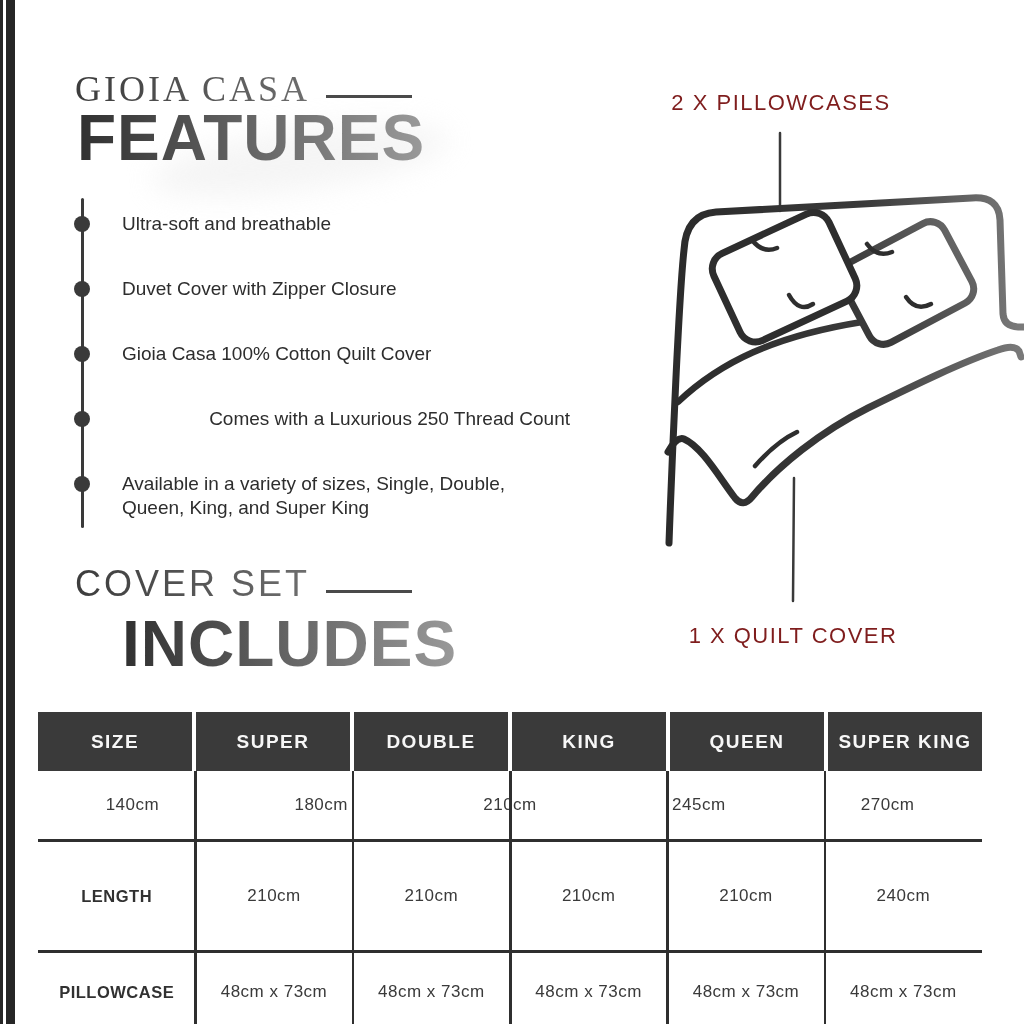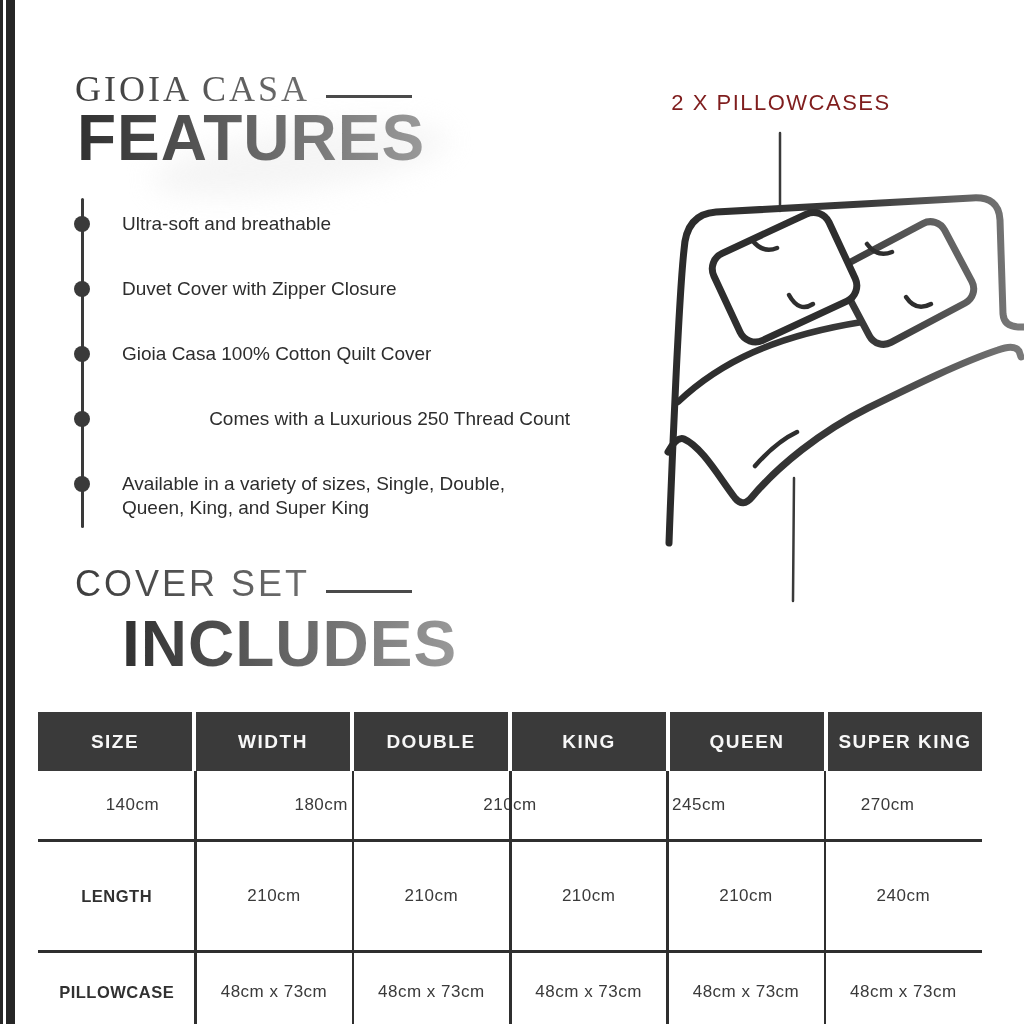--- a/index.html
+++ b/index.html
@@ -119,20 +119,21 @@
   </div>
     </div>
 
   <div class="eyebrow-row includes-eyebrow">
     <span class="eyebrow">COVER SET</span>
     <span class="eyebrow-line"></span>
   </div>
   <h2 class="big-title includes-title">INCLUDES</h2>
 
   <div class="illus-label label-pillow">2 X PILLOWCASES</div>
+  <div class="illus-label label-quilt">1 X QUILT COVER</div>
 
   <svg class="bed-svg" viewBox="630 115 394 510" fill="none" stroke-linecap="round" stroke-linejoin="round">
     <defs>
       <linearGradient id="strokeGrad" gradientUnits="userSpaceOnUse" x1="660" y1="0" x2="1030" y2="0">
         <stop offset="0" stop-color="#2a2a2a"></stop>
         <stop offset="0.55" stop-color="#3a3a3a"></stop>
         <stop offset="1" stop-color="#7d7d7d"></stop>
       </linearGradient>
     </defs>
 
@@ -157,21 +158,21 @@
 
     <path d="M 755 466 Q 776 442, 797 432" stroke="#2e2e2e" stroke-width="4.5"></path>
 
     <path d="M 794 478 L 793 601" stroke="#3a3a3a" stroke-width="2.5"></path>
   </svg>
 
   <div class="size-table">
     <div class="thead">
 
     <div class="th">SIZE</div>
-        <div class="th">WIDTH</div>
+        <div class="th">SUPER</div>
         <div class="th">DOUBLE</div>
         <div class="th">KING</div>
         <div class="th">QUEEN</div>
         <div class="th">SUPER KING</div>
       </div>
     <div class="tbody">
       <div class="vline"></div>
       <div class="vline"></div>
       <div class="vline"></div>
       <div class="vline"></div>

